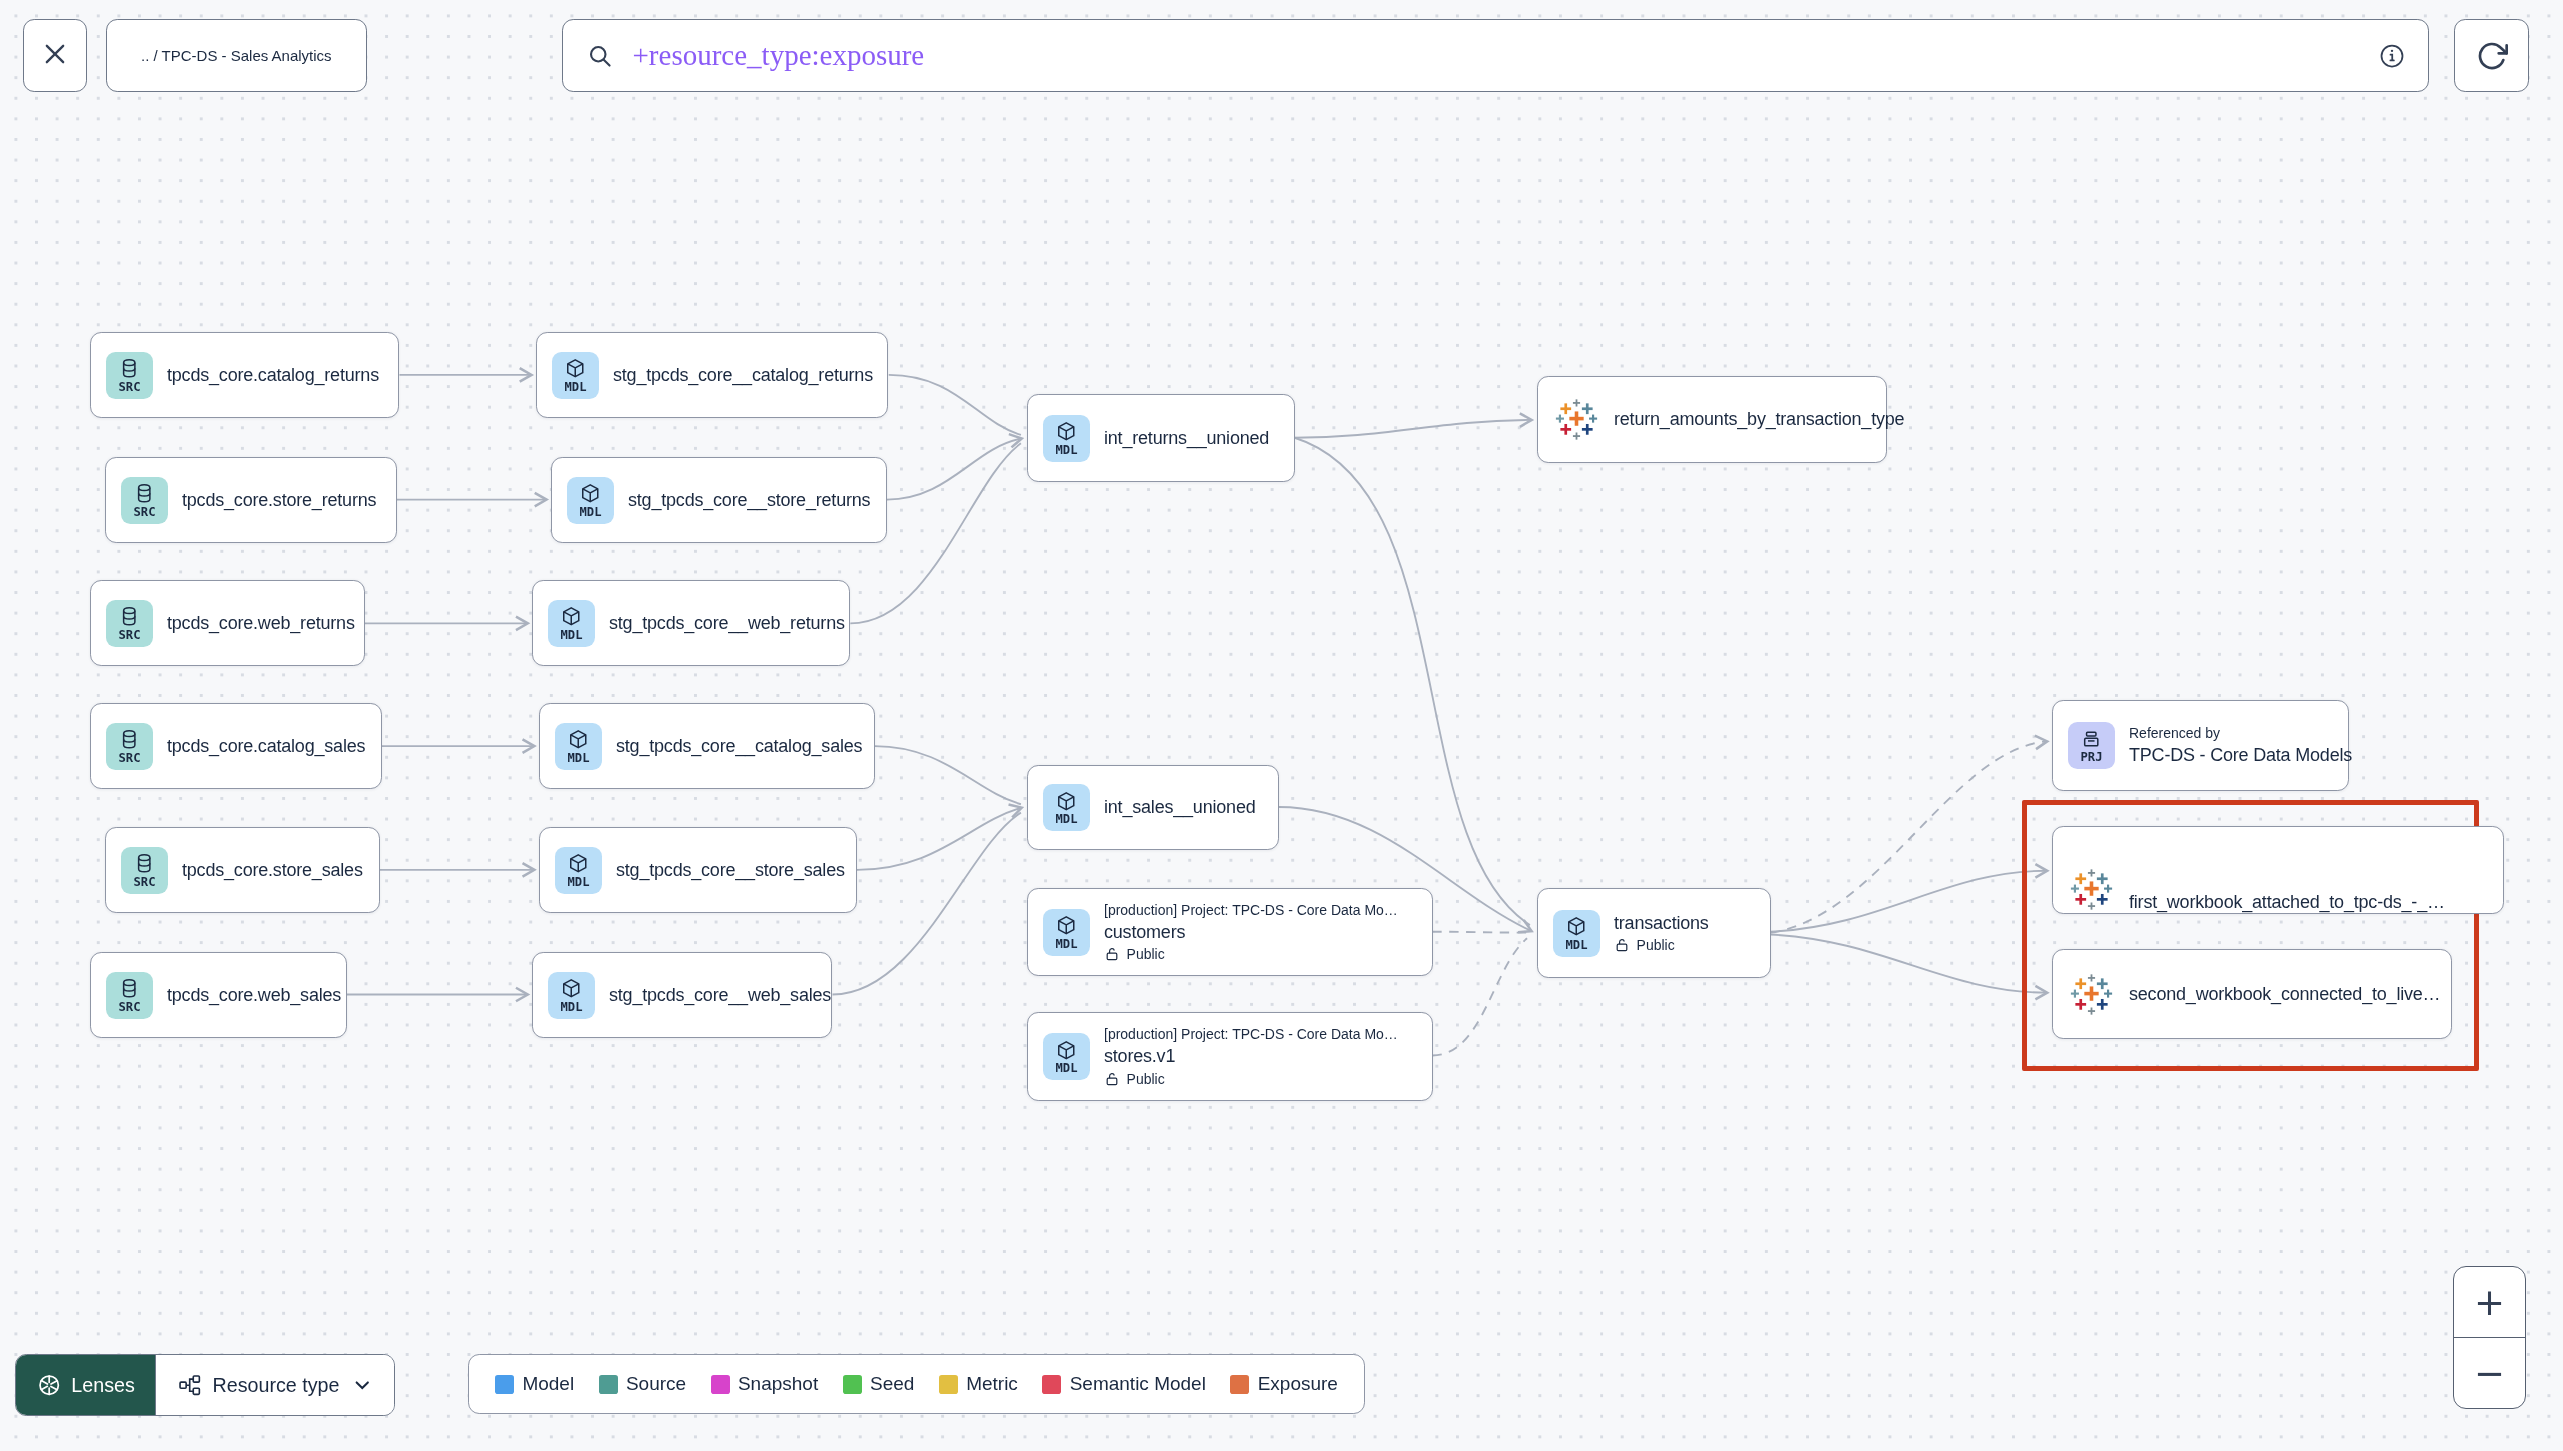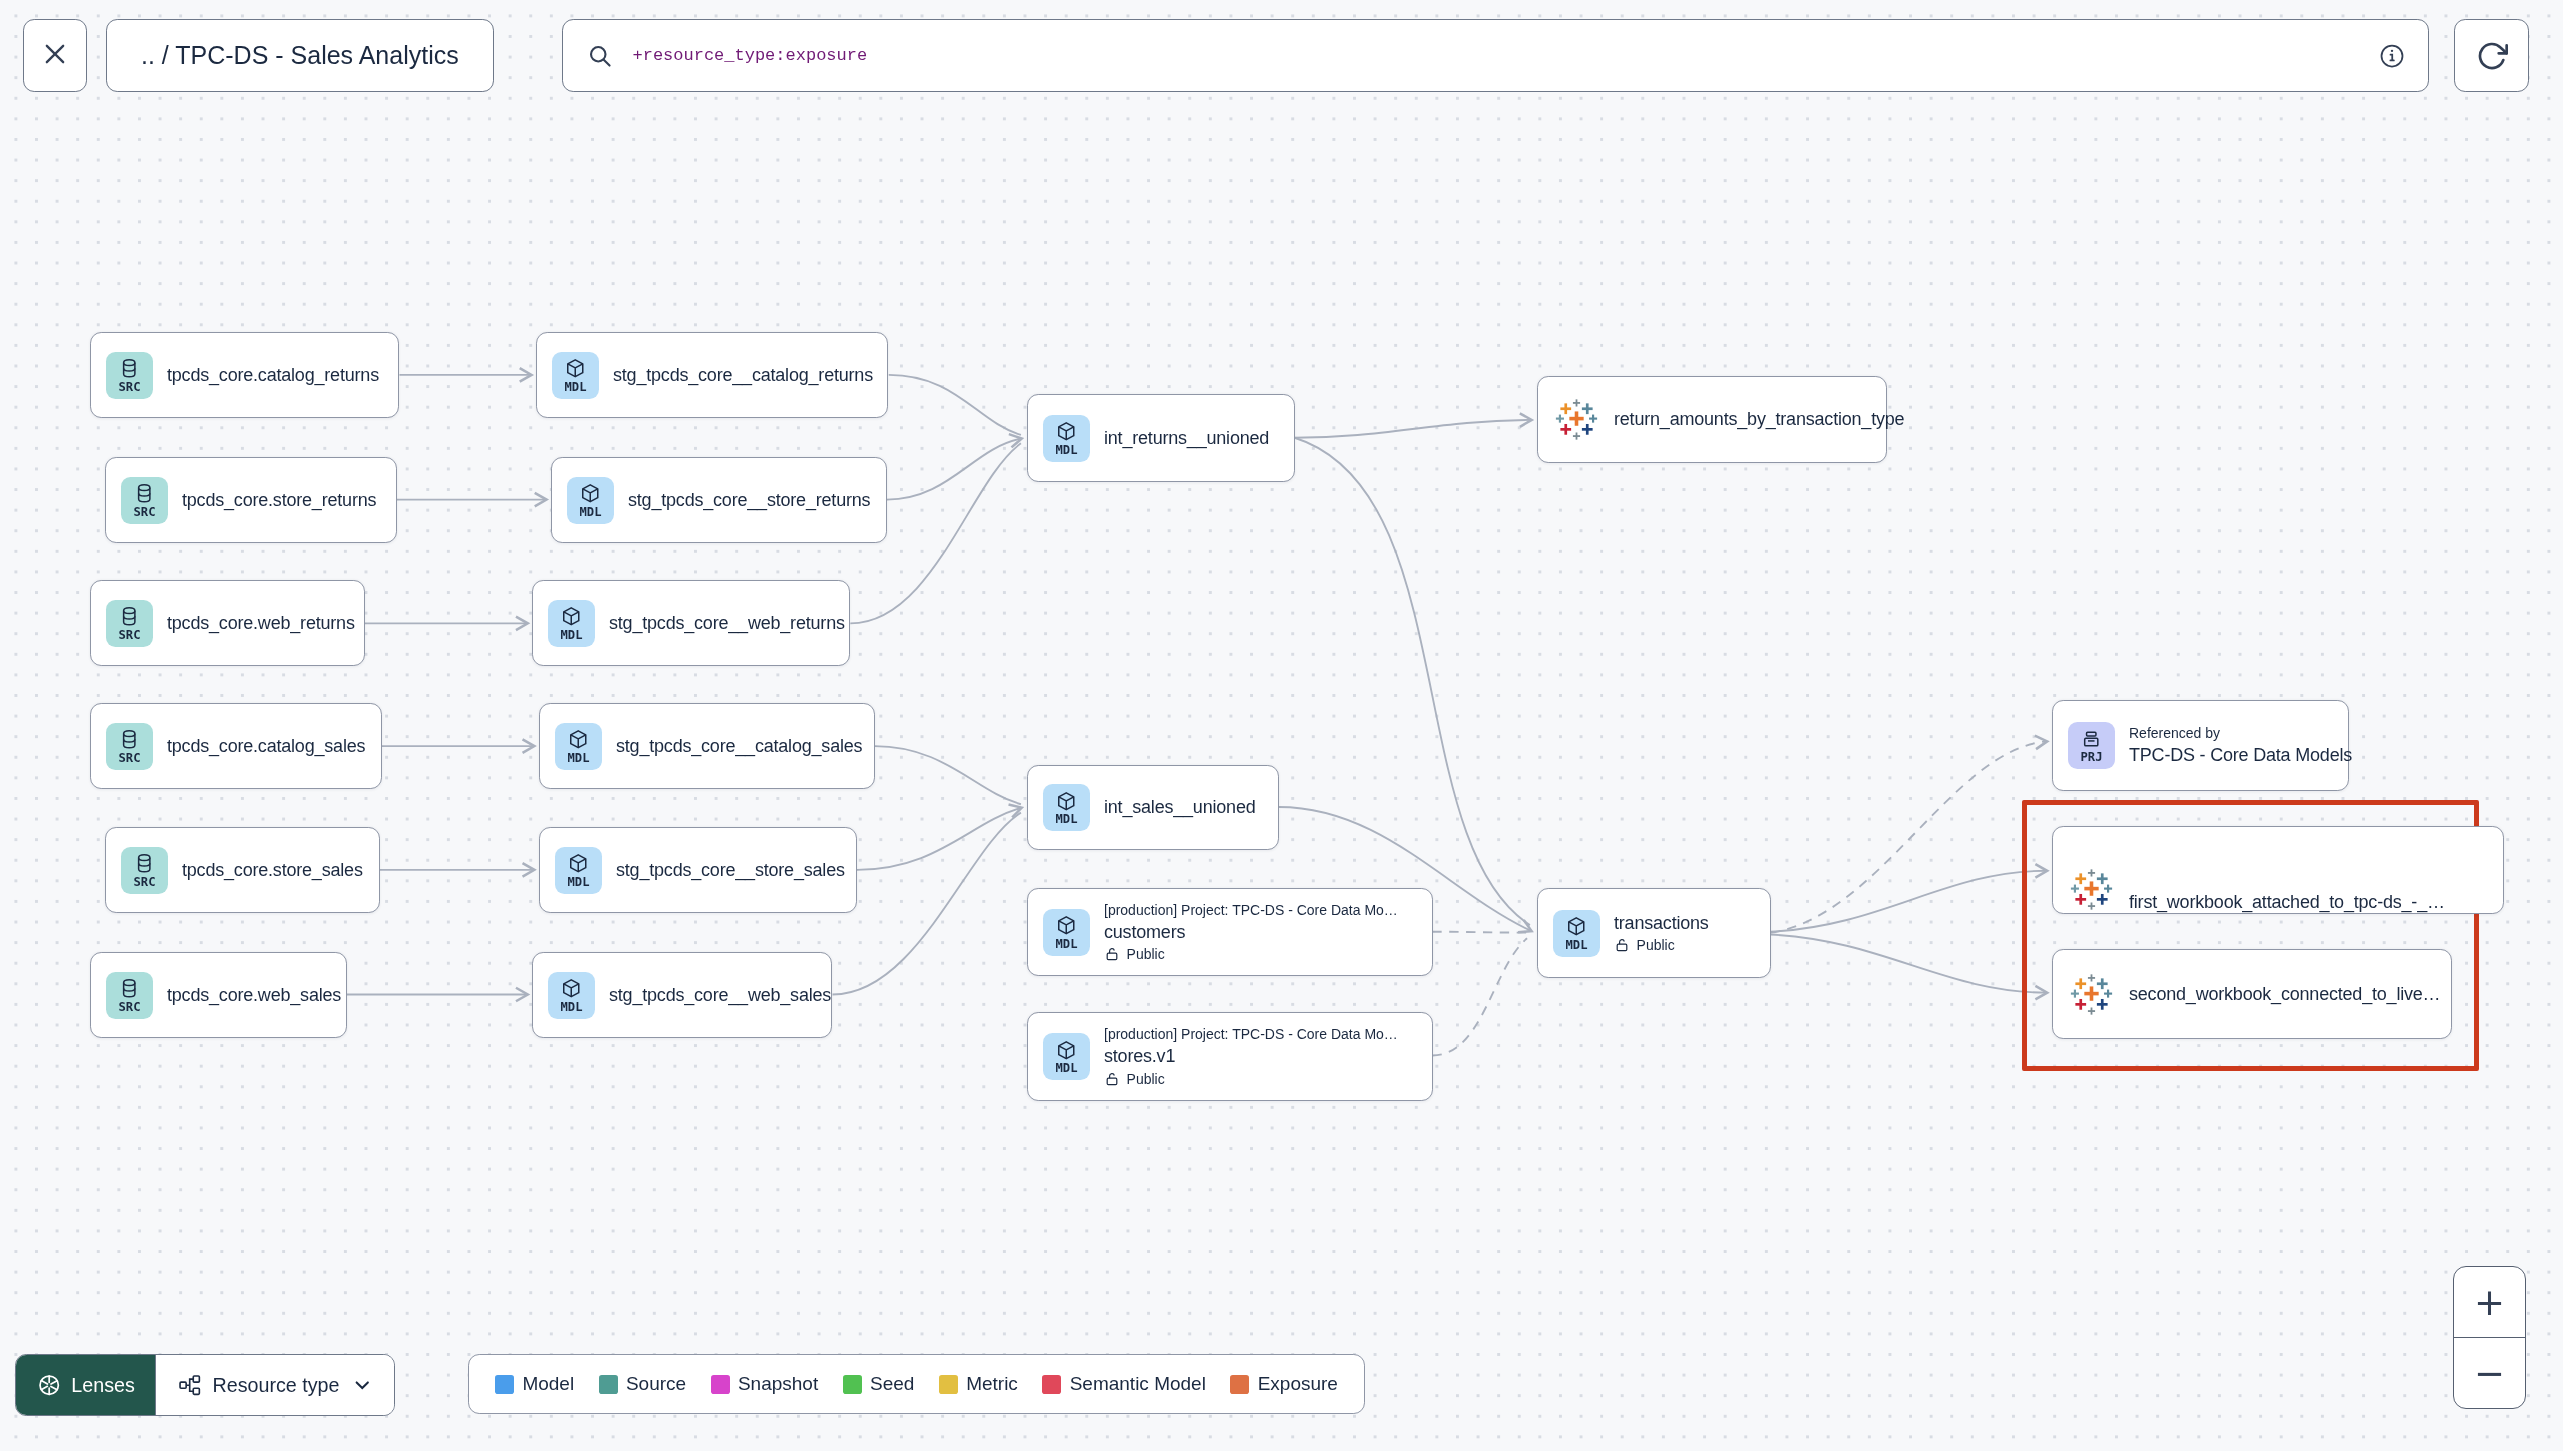--- a/index.html
+++ b/index.html
@@ -5,25 +5,25 @@
   html,body{margin:0;padding:0;width:2563px;height:1451px;overflow:hidden;
     background:#f7f8fa;font-family:"Liberation Sans",sans-serif;color:#1b2940;}
   .dots{position:absolute;inset:0;
     background-image:radial-gradient(circle,#d8dce3 1.6px,transparent 1.7px);
     background-size:20.6px 20.6px;background-position:5.6px 5.6px;}
   #edges{position:absolute;left:0;top:0;}
   
   .tb-btn{position:absolute;background:#fff;border:1.9px solid #6e7889;border-radius:11.2px;
     display:flex;align-items:center;justify-content:center;box-sizing:border-box;cursor:pointer;}
   #close-btn{left:22.5px;top:19px;width:64px;height:73px;}
-  #breadcrumb-btn{left:106px;top:19px;height:73px;padding:0 34px;font-size:25px;}
+  #breadcrumb-btn{left:106px;top:19px;height:73px;padding:0 34px;font-size:15px;}
   #search-bar{left:562px;top:19px;width:1867px;height:73px;justify-content:flex-start;
     padding:0 22.5px;gap:17px;cursor:text;}
-  #search-input{border:none;outline:none;flex:1;font-size:17px;color:#701a75;
-    font-family:Liberation Mono, monospace;background:transparent;}
+  #search-input{border:none;outline:none;flex:1;font-size:29px;color:#8b5cf6;
+    font-family:Liberation Serif, serif;background:transparent;}
   #refresh-btn{left:2454px;top:19px;width:75px;height:73px;}
   
   .node{position:absolute;background:#fff;border:1.9px solid #8f96a6;border-radius:11.2px;
     display:flex;align-items:center;padding:0 15px;gap:14px;box-sizing:border-box;
     box-shadow:0 0.9px 2.8px rgba(27,41,64,.07);cursor:pointer;}
   .badge{width:47px;height:47px;border-radius:9.4px;display:flex;flex-direction:column;
     align-items:center;justify-content:center;flex:0 0 auto;}
   .badge-txt{font-family:"DejaVu Sans Mono",monospace;font-size:12.2px;font-weight:700;
     line-height:1;margin-top:0.9px;}
   .ticon{width:47px;height:47px;display:flex;align-items:center;justify-content:center;flex:0 0 auto;}

